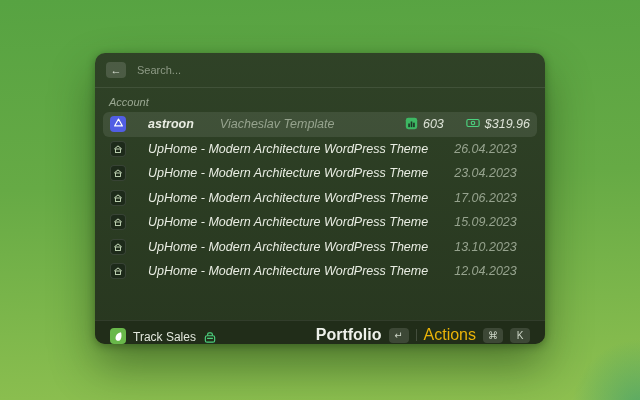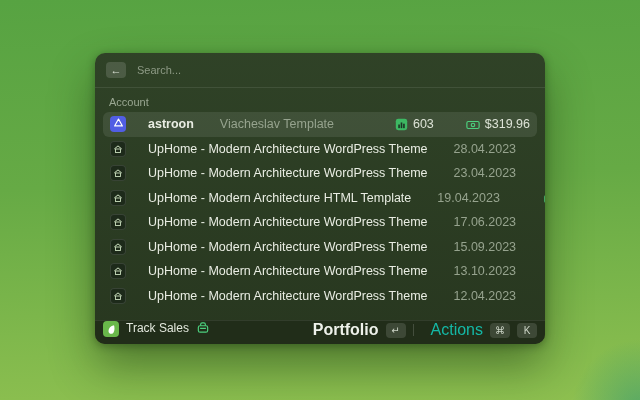--- a/index.html
+++ b/index.html
@@ -14,45 +14,45 @@
     box-shadow:0 22px 45px rgba(15,40,8,.45),0 2px 8px rgba(10,30,5,.35);}
   
   .search-bar{display:flex;align-items:center;gap:9px;height:34px;padding:0 11px;
     border-bottom:1px solid rgba(255,255,255,.09);}
   .back-btn{width:20px;height:16px;border-radius:4px;background:rgba(255,255,255,.14);
     color:#dce2d6;font-size:11px;line-height:16px;text-align:center;flex:0 0 auto;cursor:default;}
   .search-input{flex:1;background:transparent;border:none;outline:none;
     color:#e8ece4;font-size:11px;font-family:inherit;}
   .search-input::placeholder{color:#8d9a85;}
   
-  .content{height:257px;overflow:hidden;padding:0 8px;}
+  .content{height:257px;overflow:hidden;padding:0 8px;font-style:italic;}
   .section-label{font-size:11px;color:#9aa792;padding:8px 6px 4px;line-height:12px;}
   .row{display:flex;align-items:center;gap:22px;height:24.5px;padding:0 7px;
     border-radius:6px;font-size:12.5px;}
   .row.selected{background:rgba(255,255,255,.09);}
   .row .thumb{width:16px;height:16px;border-radius:4px;flex:0 0 auto;
     display:flex;align-items:center;justify-content:center;}
   .avatar{background:#515ee4;}
   .sale-thumb{background:#1d2a1a;box-shadow:inset 0 0 0 1px rgba(255,255,255,.12);}
   .row .title{color:#e9ede3;white-space:nowrap;}
   .row .subtitle{color:#96a38e;white-space:nowrap;margin-left:4px;}
   .row .spacer{flex:1;}
-  .accessory{display:flex;align-items:flex-end;gap:5px;color:#dde3d7;white-space:nowrap;}
-  .accessory + .accessory{margin-left:10px;}
+  .accessory{display:flex;align-items:flex-start;gap:5px;color:#dde3d7;white-space:nowrap;}
+  .accessory + .accessory{}
   .acc-icon{display:flex;align-items:center;}
   
   .footer{position:absolute;left:0;right:0;bottom:0;height:23px;
-    display:flex;align-items:flex-start;gap:7px;padding:0 8px;
+    display:flex;align-items:flex-end;gap:7px;padding:0 15px;
     background:rgba(33,45,25,.96);border-top:1px solid rgba(255,255,255,.08);}
   .app-icon{width:16px;height:16px;border-radius:4px;background:#69b84a;
     display:flex;align-items:center;justify-content:center;flex:0 0 auto;}
   .footer .app-name{font-size:12px;color:#e2e7dc;}
   .footer .right{margin-left:auto;display:flex;align-items:center;gap:7px;}
   .footer .action-label{font-size:16px;color:#eef1ea;font-weight:bold;}
-  .footer .action-label.secondary{font-weight:normal;color:#14b8a6;margin-left:10px;}
+  .footer .action-label.secondary{font-weight:normal;color:#eab308;}
   .kbd{min-width:12px;height:15px;padding:0 4px;border-radius:4px;
     background:rgba(255,255,255,.13);color:#ccd4c6;font-size:10px;
     display:flex;align-items:center;justify-content:center;}
   .v-divider{width:1px;height:12px;background:rgba(255,255,255,.16);}
 </style>
 </head>
 <body>
 
 <div class="desktop">
   <div class="window">
@@ -103,21 +103,21 @@
 
       <div id="sales-rows">
   <div class="row">
     <div class="thumb sale-thumb">
       <svg width="10" height="10" viewBox="0 0 16 16">
         <path d="M2 8 L8 3 L14 8" fill="none" stroke="#cfe3c2" stroke-width="1.6"></path>
         <rect x="4" y="8" width="8" height="5.5" fill="none" stroke="#cfe3c2" stroke-width="1.4"></rect>
       </svg>
     </div>
     <span class="title">UpHome - Modern Architecture WordPress Theme</span>
-    <span class="subtitle">28.04.2023</span>
+    <span class="subtitle">26.04.2023</span>
     <span class="spacer"></span>
     <span class="accessory">
       <span class="acc-icon">
         <svg width="14" height="12" viewBox="0 0 24 18">
           <rect x="1.5" y="3" width="21" height="12" rx="2.5" fill="none" stroke="#4cd07e" stroke-width="2"></rect>
           <circle cx="12" cy="9" r="3" fill="none" stroke="#4cd07e" stroke-width="2"></circle>
         </svg>
       </span>
       <span>$33.49</span>
     </span>
@@ -137,40 +137,20 @@
       <span class="acc-icon">
         <svg width="14" height="12" viewBox="0 0 24 18">
           <rect x="1.5" y="3" width="21" height="12" rx="2.5" fill="none" stroke="#4cd07e" stroke-width="2"></rect>
           <circle cx="12" cy="9" r="3" fill="none" stroke="#4cd07e" stroke-width="2"></circle>
         </svg>
       </span>
       <span>$33.49</span>
     </span>
   </div>
 
-  <div class="row">
-    <div class="thumb sale-thumb">
-      <svg width="10" height="10" viewBox="0 0 16 16">
-        <path d="M2 8 L8 3 L14 8" fill="none" stroke="#cfe3c2" stroke-width="1.6"></path>
-        <rect x="4" y="8" width="8" height="5.5" fill="none" stroke="#cfe3c2" stroke-width="1.4"></rect>
-      </svg>
-    </div>
-    <span class="title">UpHome - Modern Architecture HTML Template</span>
-    <span class="subtitle">19.04.2023</span>
-    <span class="spacer"></span>
-    <span class="accessory">
-      <span class="acc-icon">
-        <svg width="14" height="12" viewBox="0 0 24 18">
-          <rect x="1.5" y="3" width="21" height="12" rx="2.5" fill="none" stroke="#4cd07e" stroke-width="2"></rect>
-          <circle cx="12" cy="9" r="3" fill="none" stroke="#4cd07e" stroke-width="2"></circle>
-        </svg>
-      </span>
-      <span>$9.97</span>
-    </span>
-  </div>
 
   <div class="row">
     <div class="thumb sale-thumb">
       <svg width="10" height="10" viewBox="0 0 16 16">
         <path d="M2 8 L8 3 L14 8" fill="none" stroke="#cfe3c2" stroke-width="1.6"></path>
         <rect x="4" y="8" width="8" height="5.5" fill="none" stroke="#cfe3c2" stroke-width="1.4"></rect>
       </svg>
     </div>
     <span class="title">UpHome - Modern Architecture WordPress Theme</span>
     <span class="subtitle">17.06.2023</span>

